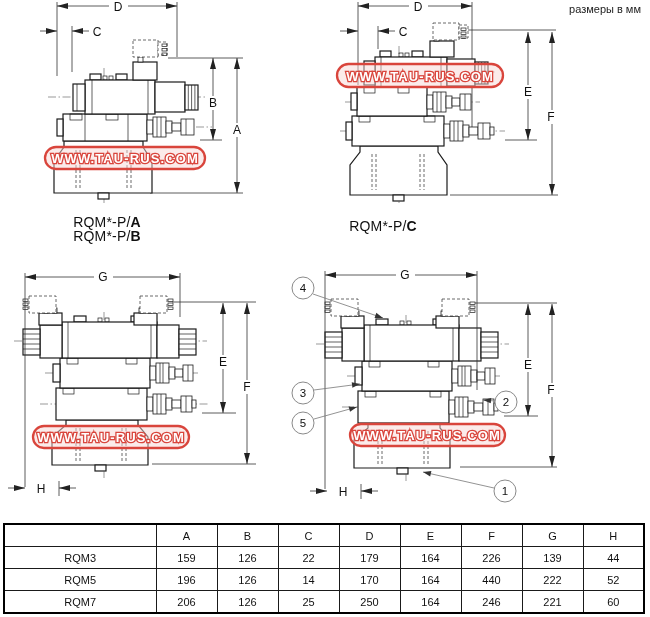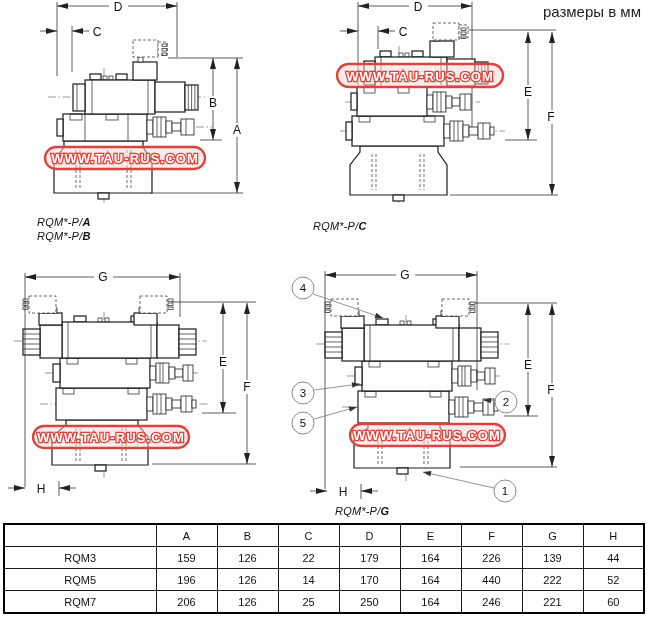--- a/index.html
+++ b/index.html
@@ -1,19 +1,19 @@
 <!DOCTYPE html>
 <html><head>
 <meta charset="utf-8">
 <style>
   html,body{margin:0;padding:0;background:#fff;}
   .canvas{position:relative;width:650px;height:617px;background:#fff;overflow:hidden;
           font-family:"Liberation Sans",sans-serif;color:#111;}
-  .units{position:absolute;top:3px;right:9px;font-size:15px;color:#222;text-align:center;}
-  .caption{position:absolute;width:140px;text-align:left;font-size:11px;line-height:14px;color:#111;letter-spacing:.2px;font-style:italic;}
+  .units{position:absolute;top:3px;right:9px;font-size:11px;color:#222;text-align:center;}
+  .caption{position:absolute;width:140px;text-align:center;font-size:14px;line-height:14px;color:#111;letter-spacing:.2px;}
   .caption b{font-weight:bold;}
   svg{position:absolute;left:0;top:0;}
   .o{stroke:#1c1c1c;stroke-width:1.2;fill:#fff;}
   .d{stroke:#1c1c1c;stroke-width:.7;fill:none;}
   .dn{stroke:#1c1c1c;stroke-width:.8;fill:#fff;}
   .dim{stroke:#333;stroke-width:.8;fill:none;}
   .dsh{stroke:#3a3a3a;stroke-width:.75;fill:none;stroke-dasharray:3 2;}
   .dshr{stroke:#3a3a3a;stroke-width:.75;fill:#fff;stroke-dasharray:3 2;}
   .cl{stroke:#555;stroke-width:.6;fill:none;stroke-dasharray:8 2.5 1.5 2.5;}
   .ldr{stroke:#777;stroke-width:.8;fill:none;}
@@ -350,23 +350,20 @@
   </g>
 </svg>
 
 <div class="caption" style="left:37px;top:215px;">
   <div><span>RQM*-P/</span><b>A</b></div>
   <div><span>RQM*-P/</span><b>B</b></div>
 </div>
 <div class="caption" style="left:313px;top:219px;">
   <div><span>RQM*-P/</span><b>C</b></div>
 </div>
-<div class="caption" style="left:335px;top:504px;">
-  <div><span>RQM*-P/</span><b>G</b></div>
-</div>
 
 <table class="dims">
   <colgroup>
         <col class="c0">
         <col>
         <col>
         <col>
         <col>
         <col>
         <col>

